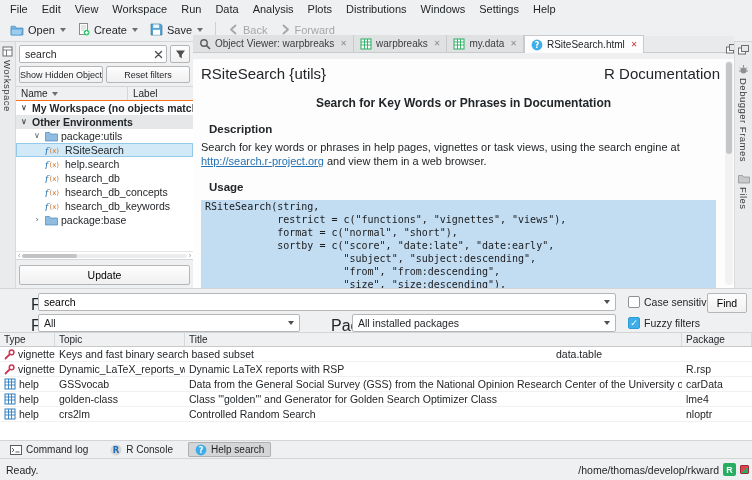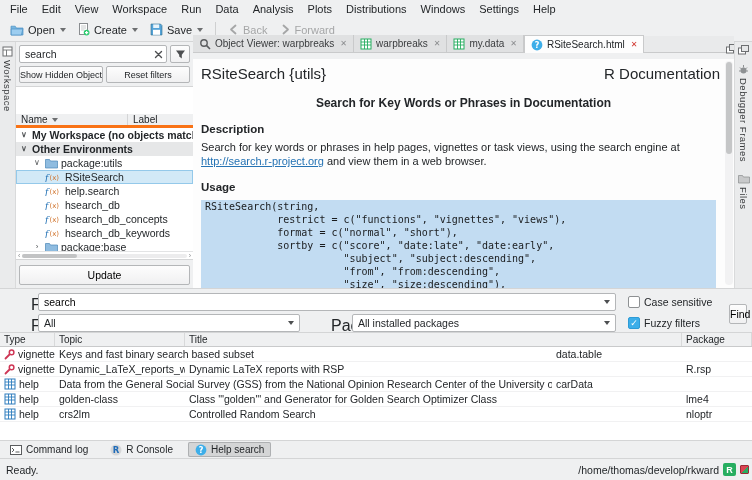--- a/index.html
+++ b/index.html
@@ -24,21 +24,21 @@
   
   .workspace-panel { position:absolute; left:16px; top:42px; width:177px; height:246px; background:#eff0f1; }
   .search-row { position:absolute; left:3px; top:3px; right:3px; height:18px; display:flex; gap:3px; }
   .search-field { position:relative; flex:1; height:18px; background:#fff; border:1px solid #b4b6b8; border-radius:2px; display:flex; align-items:center; }
   .search-field input { border:none; outline:none; background:transparent; width:100%; height:100%; font:10.5px "Liberation Sans", sans-serif; padding:0 16px 0 5px; color:#232629; }
   .search-clear { position:absolute; right:3px; top:4px; }
   .filter-btn { width:20px; height:18px; border:1px solid #b4b6b8; border-radius:2px; background:linear-gradient(#fdfdfd,#f1f1f2); display:flex; align-items:center; justify-content:center; }
   .panel-btns { position:absolute; left:3px; top:24px; right:3px; height:17px; display:flex; gap:3px; }
   .small-btn { flex:1; font:9px "Liberation Sans", sans-serif; color:#232629; background:linear-gradient(#fdfdfd,#f0f0f1); border:1px solid #b4b6b8; border-radius:2px; white-space:nowrap; overflow:hidden; }
   .tree-box { position:absolute; left:0; top:44px; width:177px; height:174px; background:#fff; border-top:1px solid #d4d5d6; border-bottom:1px solid #d4d5d6; display:flex; flex-direction:column; }
-  .tree-header { height:14px; background:#eff0f1; border-bottom:3px solid #f97316; display:flex; font-size:10px; color:#232629;margin-top:27px; }
+  .tree-header { height:14px; background:#eff0f1; border-bottom:1px solid #f97316; display:flex; font-size:10px; color:#232629; }
   .th-name { width:112px; padding-left:5px; display:flex; align-items:center; gap:4px; border-right:1px solid #d4d5d6; }
   .th-name .dd { width:0; height:0; border-left:3px solid transparent; border-right:3px solid transparent; border-top:4px solid #6d6f71; }
   .th-label { padding-left:5px; display:flex; align-items:center; }
   .tree { flex:1; overflow:hidden; }
   .tree-row { height:14px; line-height:14px; display:flex; align-items:center; gap:3px; white-space:nowrap; overflow:hidden; font-size:10.5px; }
   .tree-row.bold { font-weight:bold; }
   .tree-row.shaded { background:#e6e7e8; }
   .tree-row.selected { background:#d2e9f7; outline:1px solid #94c9ea; outline-offset:-1px; }
   .expander { width:10px; font-size:8px; color:#55585a; text-align:center; flex:0 0 10px; }
   .tree-label { overflow:hidden; text-overflow:clip; }
@@ -52,21 +52,21 @@
   .doc-tab { height:17px; display:inline-flex; align-items:center; gap:4px; padding:0 6px; font-size:10px; background:#e0e1e2; border-right:1px solid #c9cacb; color:#3a3c3e; }
   .doc-tab.active { background:#fdfdfd; border-top:1px solid #c9cacb; border-left:1px solid #c9cacb; margin-bottom:-1px; height:18px; color:#232629; }
   .tab-close { font-size:8px; color:#8a8c8e; margin-left:2px; }
   .doc-tab.active .tab-close { color:#d0342c; }
   .tabbar-detach { position:absolute; right:4px; top:2px; }
 
   
   .document { position:absolute; left:193px; top:59px; width:541px; height:229px; background:#fdfdfd; overflow:hidden; }
   .doc-head { display:flex; justify-content:space-between; padding:6px 14px 0 8px; font-size:15px; }
   .doc-title { text-align:center; font-weight:bold; font-size:12px; margin-top:14px; }
-  .doc-h2 { font-weight:bold; font-size:11.5px; padding-left:8px; margin-top:13px; }
+  .doc-h2 { font-weight:bold; font-size:11.5px; padding-left:8px; margin-top:13px;margin-left:8px; }
   .doc-p { padding:5px 30px 0 8px; font-size:11px; line-height:14px; }
   .doc-p a { color:#2573b4; text-decoration:underline; cursor:pointer; }
   .code { margin:7px 18px 0 8px; background:#c2dcf2; font:10px "DejaVu Sans Mono", monospace; line-height:13px; padding:0 4px; white-space:pre; color:#1a1c1e; }
   .vscroll { position:absolute; right:1px; top:2px; width:8px; height:224px; background:#f2f2f3; border-radius:4px; }
   .vscroll .thumb { position:absolute; left:1px; top:1px; width:6px; height:92px; background:#c5c6c7; border-radius:3px; }
 
   
   .right-strip { position:absolute; left:734px; top:42px; width:18px; height:246px; border-left:1px solid #d9dadb; background:#eaebec; display:flex; flex-direction:column; align-items:center; padding-top:3px; gap:6px; }
   .vtab { display:flex; flex-direction:column; align-items:center; gap:3px; padding:3px 0; }
   .vtab .vlabel { font-size:9.5px; }
@@ -74,21 +74,21 @@
   
   .find-bar { position:absolute; left:0; top:288px; width:752px; height:44px; background:#eff0f1; border-top:1px solid #d4d5d6; }
   .fb-label { position:absolute; font-size:16px;margin-left:23px; }
   .combo { position:absolute; height:18px; background:#fff; border:1px solid #b4b6b8; border-radius:2px; display:flex; align-items:center; justify-content:space-between; font-size:10.5px; }
   .combo .val { padding-left:5px; overflow:hidden; white-space:nowrap; }
   .combo input { border:none; outline:none; background:transparent; flex:1; font:10.5px "Liberation Sans", sans-serif; padding-left:5px; }
   .combo .dd { width:0; height:0; border-left:3.5px solid transparent; border-right:3.5px solid transparent; border-top:4.5px solid #4d4f51; margin-right:5px; flex:0 0 auto; }
   .checkbox-wrap { position:absolute; display:flex; align-items:center; gap:4px; font-size:10.5px; height:14px; }
   .checkbox { width:12px; height:12px; border:1px solid #8e9193; border-radius:2px; background:#fff; display:inline-flex; align-items:center; justify-content:center; font-size:9px; color:#fff; }
   .checkbox.checked { background:#3daee9; border-color:#2d9bd6; }
-  .find-btn { position:absolute; right:5px; top:15px; width:18px; height:20px; font:10.5px "Liberation Sans", sans-serif; background:linear-gradient(#fdfdfd,#f0f0f1); border:1px solid #b4b6b8; border-radius:2px; }
+  .find-btn { position:absolute; right:5px; top:4px; width:40px; height:20px; font:10.5px "Liberation Sans", sans-serif; background:linear-gradient(#fdfdfd,#f0f0f1); border:1px solid #b4b6b8; border-radius:2px; }
 
   
   .results { position:absolute; left:0; top:332px; width:752px; height:108px; background:#fff; border-top:1px solid #d4d5d6; overflow:hidden; }
   .res-header { display:flex; height:14px; background:#eff0f1; border-bottom:1px solid #c9cacb; font-size:10px; }
   .res-header .cell { border-right:1px solid #d8d9da; }
   .res-row { display:flex; height:15px; border-bottom:1px solid #f1f1f2; font-size:10.5px; background:#fff; }
   .cell { padding-left:4px; display:flex; align-items:center; gap:3px; white-space:nowrap; overflow:hidden; }
   .col-type { width:55px; flex:0 0 55px; }
   .col-topic { width:130px; flex:0 0 130px; }
   .col-title { width:497px; flex:0 0 497px; }
@@ -465,20 +465,21 @@
         <div class="res-row">
           <div class="cell col-type">
             <span class="icon">
               <svg width="12" height="12" viewBox="0 0 12 12">
                 <rect x="1" y="1" width="10" height="10" fill="#fff" stroke="#2e7dbd"></rect>
                 <path d="M1 4h10M1 7h10M4.5 1v10M7.5 1v10" stroke="#2e7dbd" stroke-width=".9"></path>
               </svg>
             </span>
             <span>help</span>
           </div>
+          <div class="cell col-topic">GSSvocab</div>
           <div class="cell col-title">Data from the General Social Survey (GSS) from the National Opinion Research Center of the University of Chicago.</div>
           <div class="cell col-package">carData</div>
         </div>
         <div class="res-row">
           <div class="cell col-type">
             <span class="icon">
               <svg width="12" height="12" viewBox="0 0 12 12">
                 <rect x="1" y="1" width="10" height="10" fill="#fff" stroke="#2e7dbd"></rect>
                 <path d="M1 4h10M1 7h10M4.5 1v10M7.5 1v10" stroke="#2e7dbd" stroke-width=".9"></path>
               </svg>

